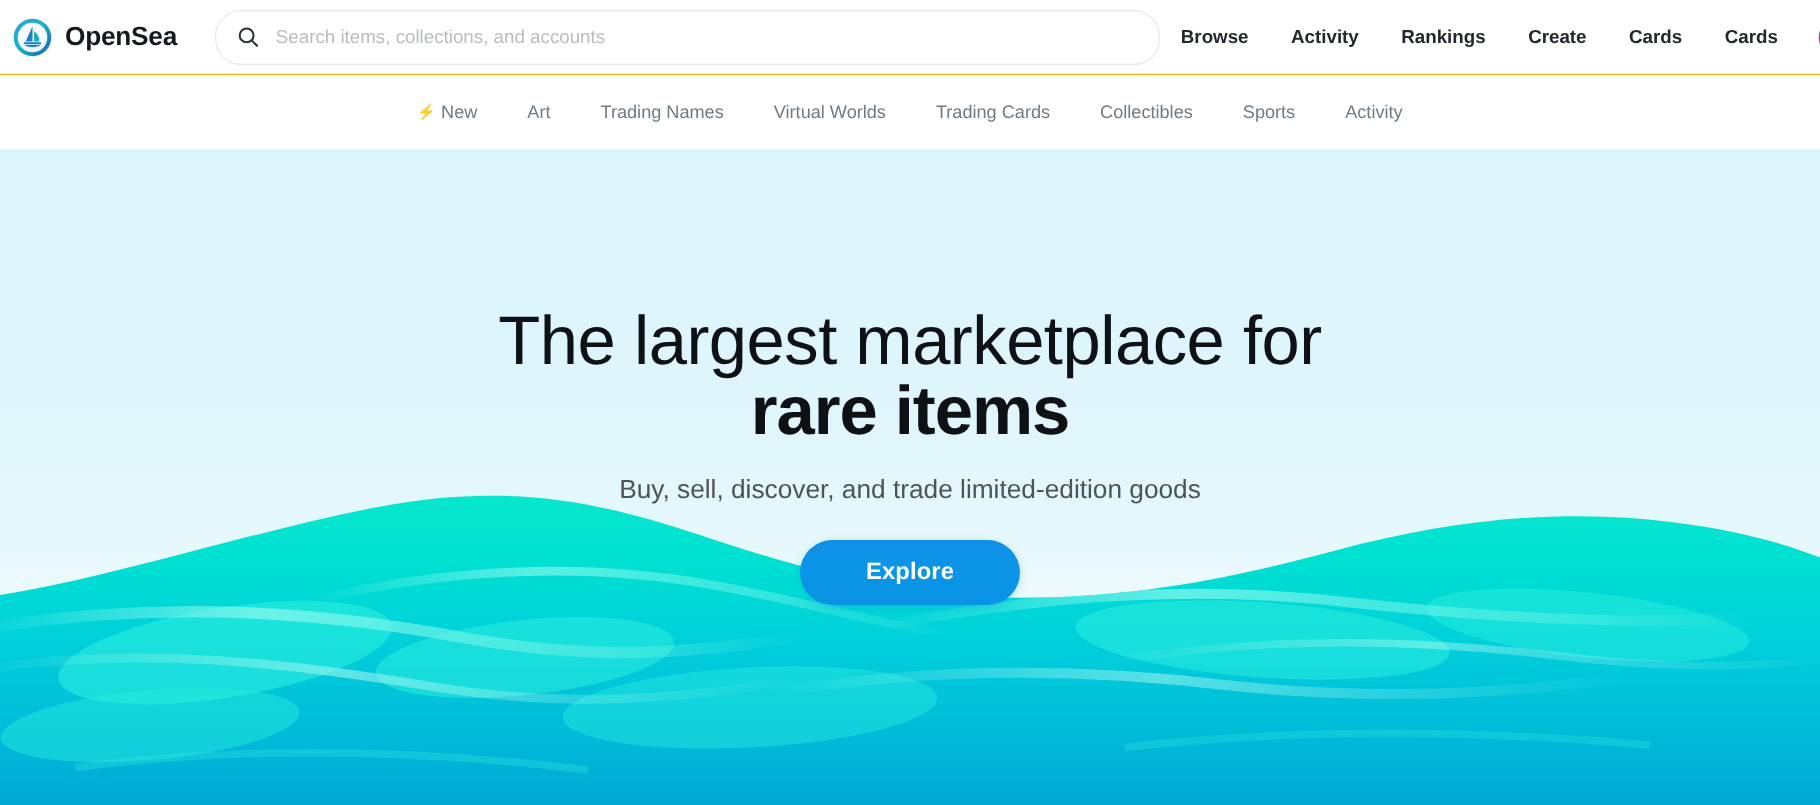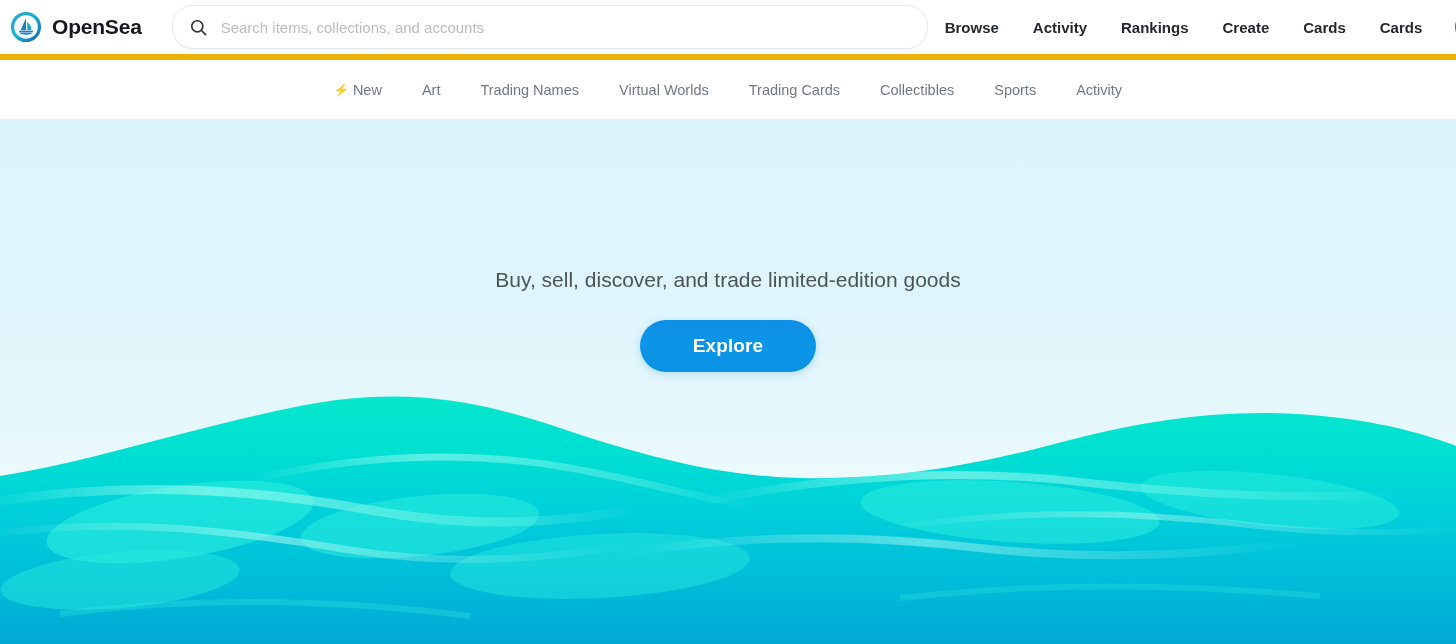--- a/index.html
+++ b/index.html
@@ -22,21 +22,21 @@
 
   
   .header {
     position: relative;
     z-index: 30;
     height: 60px;
     background: #ffffff;
     display: flex;
     align-items: center;
     padding: 0 22px 0 10px;
-    border-bottom: 6px solid #eab308;
+    border-bottom: 1px solid #eab308;
   }
 
   .brand {
     display: flex;
     align-items: center;
     gap: 10px;
     flex: 0 0 auto;
     padding-left: 0px;
     cursor: pointer;
   }
@@ -361,18 +361,22 @@
           <path d="M620,170 C 740,150 860,150 980,164 C 1090,176 1200,172 1300,158" stroke="url(#hl2)" stroke-width="8" fill="none" opacity="0.7"></path>
           <path d="M700,118 C 830,92 960,84 1080,98 C 1190,110 1300,116 1400,110" stroke="url(#hl1)" stroke-width="8" fill="none" opacity="0.85"></path>
           <path d="M880,146 C 1000,126 1120,126 1240,140 C 1340,152 1410,150 1470,142" stroke="url(#hl2)" stroke-width="6" fill="none" opacity="0.65"></path>
           <path d="M60,230 C 200,212 340,216 470,232" stroke="#3bf0e0" stroke-width="6" fill="none" opacity="0.28"></path>
           <path d="M900,214 C 1040,198 1180,200 1320,212" stroke="#3bf0e0" stroke-width="6" fill="none" opacity="0.25"></path>
         </g>
       </svg>
     </div>
 
     <div class="hero-content">
+      <h1 class="hero-title">
+        <span>The largest marketplace for</span>
+        <span class="ht-line2">rare items</span>
+      </h1>
       <p class="hero-sub">Buy, sell, discover, and trade limited-edition goods</p>
       <button class="explore-btn">Explore</button>
     </div>
   </section>
 
 </div>
 
 </body></html>

